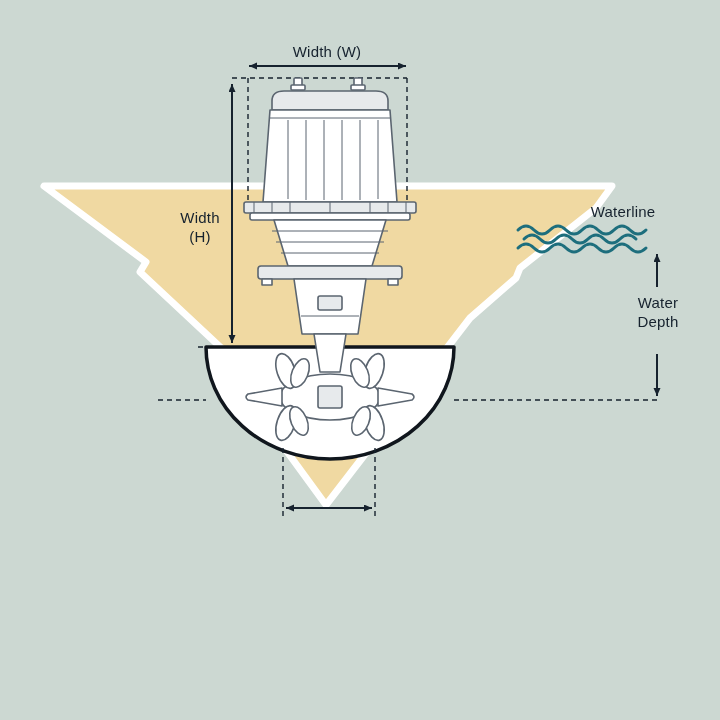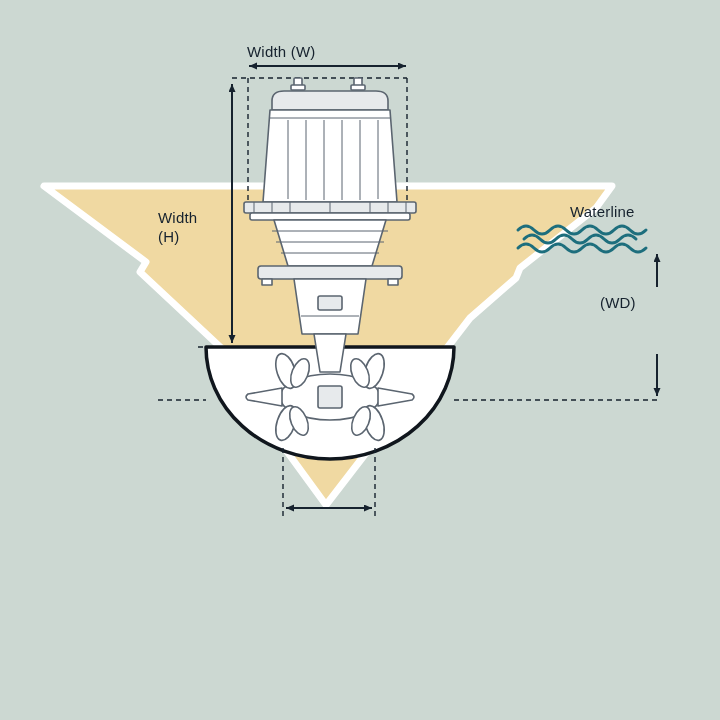--- a/index.html
+++ b/index.html
@@ -5,21 +5,21 @@
   html,body{margin:0;padding:0}
   .canvas{
     position:relative;width:720px;height:720px;
     background:var(--background,#ccd8d2);
     font-family:"Liberation Sans",sans-serif;
     overflow:hidden;
   }
   .canvas svg{position:absolute;left:0;top:0}
   .lbl{
     position:absolute;color:var(--ink,#16222e);
-    font-size:15px;line-height:19px;
+    font-size:15px;line-height:19px;text-align:center;
     letter-spacing:.2px;user-select:none;
   }
   .lbl .line{display:block}
   
   .hull{fill:var(--hull-sand,#f0d9a2);stroke:var(--hull-edge,#fff);stroke-width:7;stroke-linejoin:round}
   .dome{fill:#fff;stroke:var(--outline-dark,#10161d);stroke-width:3.5;stroke-linejoin:round}
   .mach{fill:#fff;stroke:var(--machine-stroke,#5b6570);stroke-width:1.6;stroke-linejoin:round}
   .mach-shade{fill:var(--machine-shade,#e7eaec);stroke:var(--machine-stroke,#5b6570);stroke-width:1.6}
   .mline{fill:none;stroke:var(--machine-stroke,#5b6570);stroke-width:1}
   .dash{fill:none;stroke:var(--ink,#16222e);stroke-width:1.4;stroke-dasharray:5 4}
@@ -115,20 +115,21 @@
     </g>
   </svg>
 
   <div class="lbl" style="left:247px;top:42px;width:160px">Width (W)</div>
 
   <div class="lbl" style="left:158px;top:208px;width:84px">
     <span class="line">Width</span>
     <span class="line">(H)</span>
   </div>
 
-  <div class="lbl" style="left:570px;top:202px;width:140px">Waterline</div>
+  <div class="lbl" style="left:553px;top:202px;width:140px">Waterline</div>
 
   <div class="lbl" style="left:600px;top:293px;width:116px">
-    <span class="line">(WD)</span>
+    <span class="line">Water</span>
+    <span class="line">Depth</span>
   </div>
 
 
 </div>
 
 </body></html>

